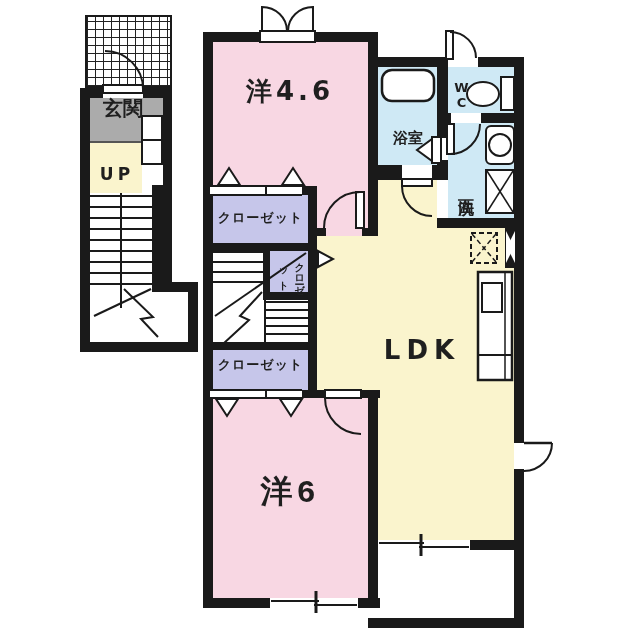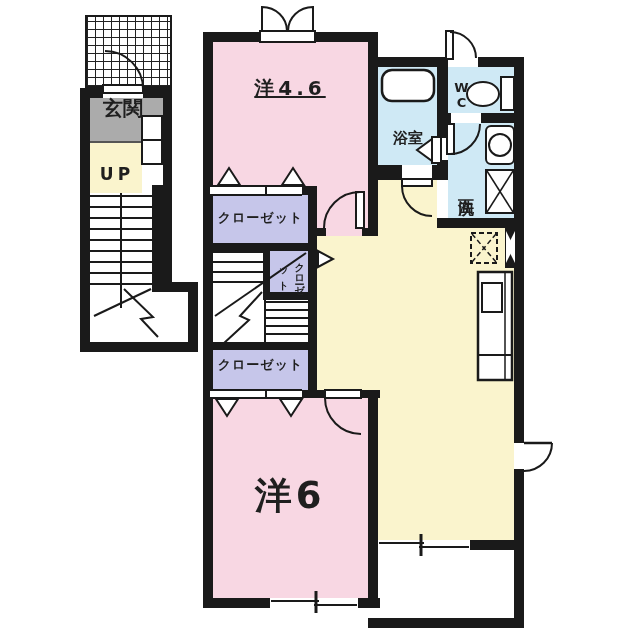--- a/index.html
+++ b/index.html
@@ -236,22 +236,23 @@
         <line x1="271" y1="601" x2="319" y2="601"></line>
         <line x1="314" y1="605" x2="357" y2="605"></line>
         <line x1="316" y1="591" x2="316" y2="613" stroke-width="3"></line>
       </g>
       <line x1="141" y1="140" x2="163" y2="140"></line>
     </g>
   </svg>
 
   <div class="lbl" style="left:96px;top:98px;width:54px;font-size:20px;">玄関</div>
   <div class="lbl" style="left:94px;top:166px;width:46px;font-size:17px;letter-spacing:4px;">UP</div>
-  <div class="lbl" style="left:220px;top:78px;width:140px;font-size:20px;letter-spacing:4px;text-decoration:underline;">洋4.6</div>
+  <div class="lbl" style="left:220px;top:78px;width:140px;font-size:26px;letter-spacing:4px;">洋4.6</div>
   <div class="lbl" style="left:214px;top:211px;width:93px;font-size:13px;letter-spacing:1px;">クローゼット</div>
   <div class="lbl vert" style="left:273px;top:254px;width:34px;height:38px;font-size:10px;line-height:16px;">クローゼット</div>
   <div class="lbl" style="left:380px;top:131px;width:56px;font-size:15px;">浴室</div>
   <div class="lbl vert" style="left:450px;top:72px;width:18px;height:46px;font-size:13px;">WC</div>
   <div class="lbl vert" style="left:452px;top:156px;width:22px;height:62px;font-size:16px;">洗面</div>
-  <div class="lbl" style="left:238px;top:477px;width:104px;font-size:37px;letter-spacing:4px;">洋6</div>
+  <div class="lbl" style="left:378px;top:337px;width:88px;font-size:26px;letter-spacing:6px;">LDK</div>
+  <div class="lbl" style="left:238px;top:477px;width:104px;font-size:32px;letter-spacing:4px;font-family:Liberation Mono, monospace;">洋6</div>
   <div class="lbl" style="left:214px;top:358px;width:93px;font-size:13px;letter-spacing:1px;">クローゼット</div>
 
 </div>
 
 </body></html>

